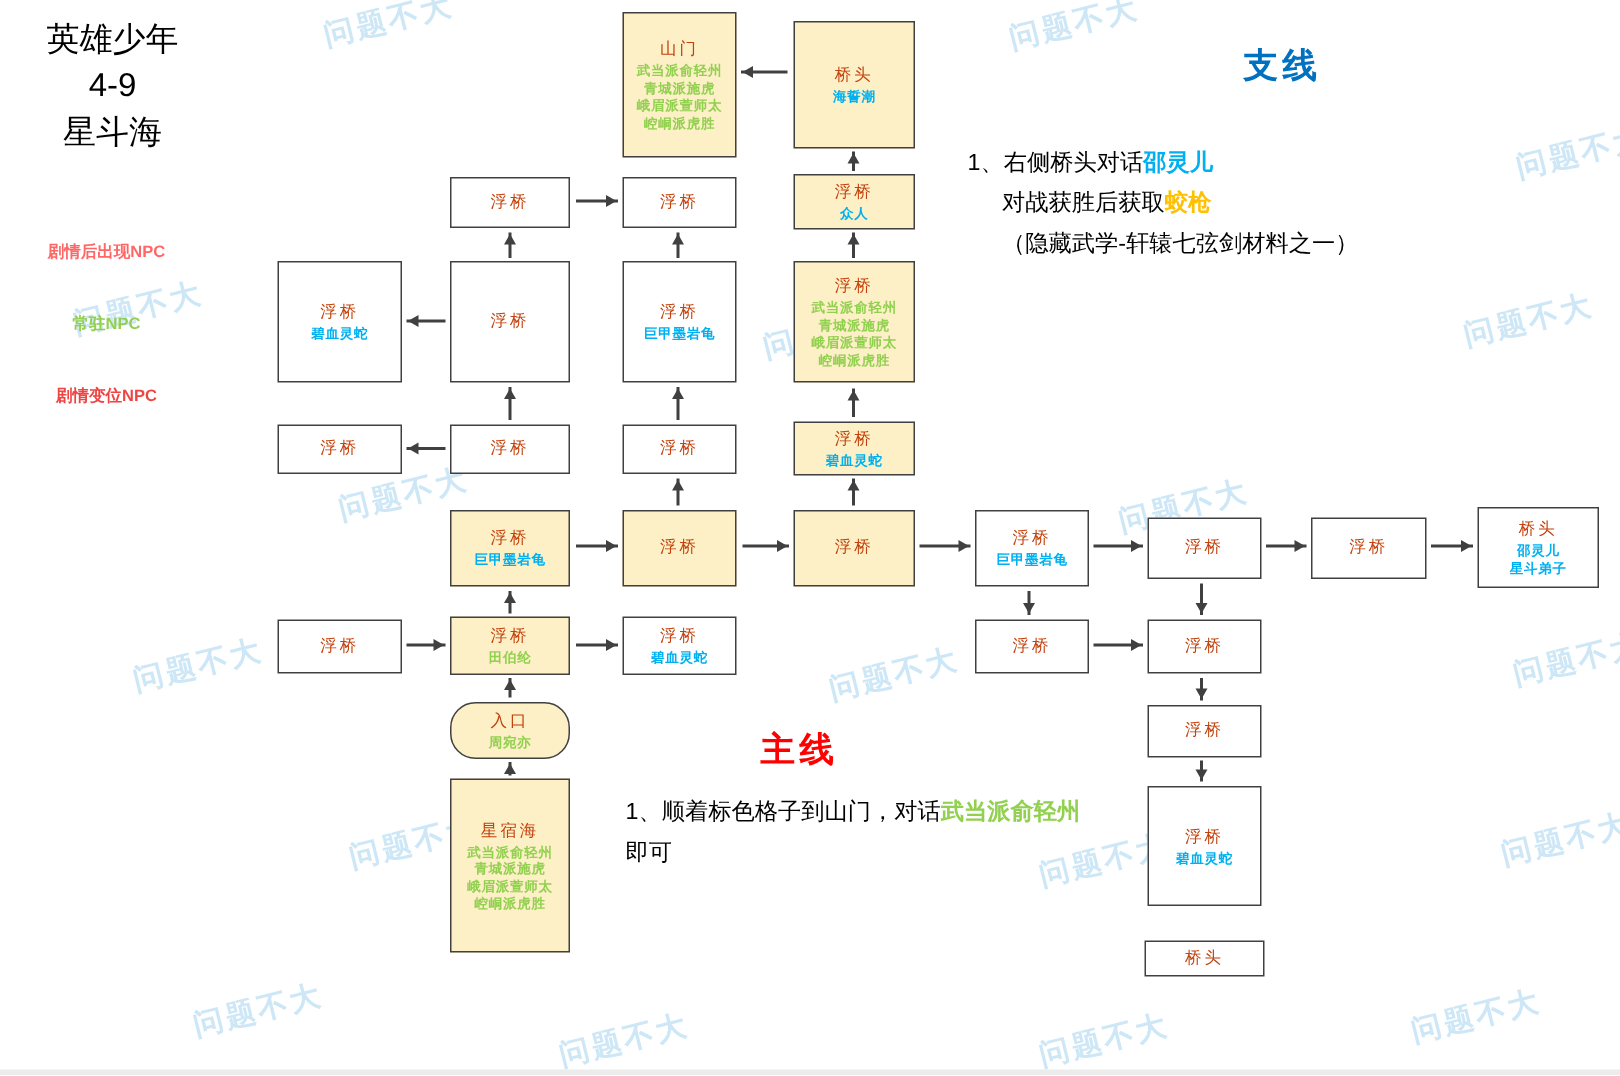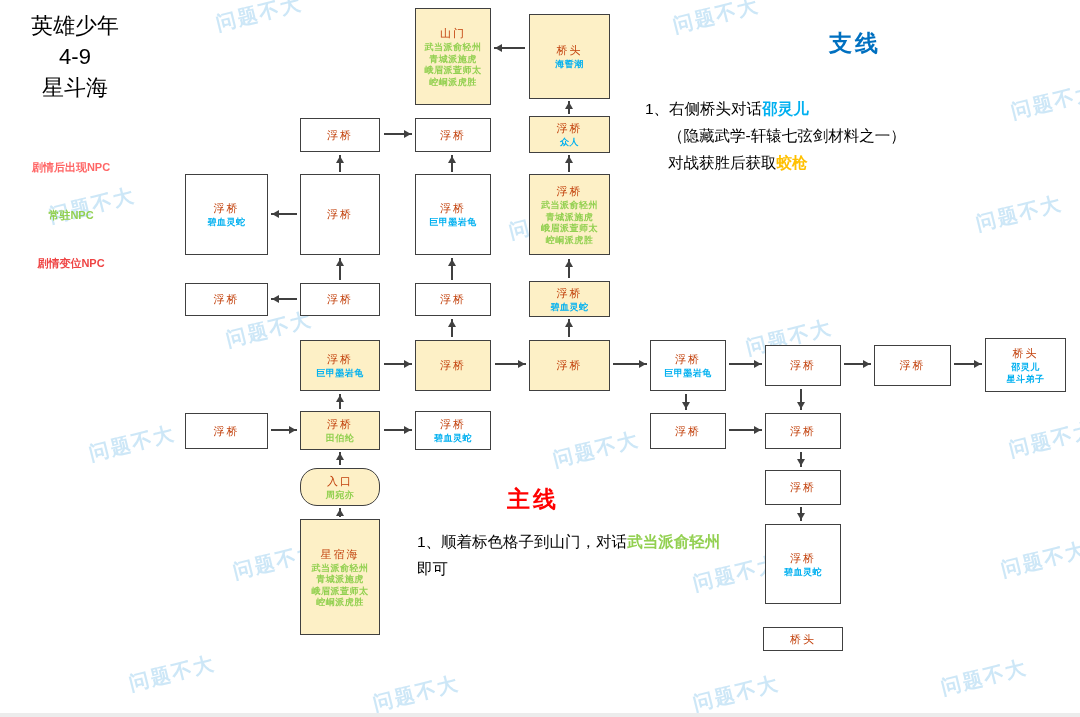--- a/index.html
+++ b/index.html
@@ -65,24 +65,24 @@
       <div class="legend-item" style="color: rgb(255, 102, 102);">剧情后出现NPC</div>
       <div class="legend-item" style="color: rgb(146, 208, 80);">常驻NPC</div>
       <div class="legend-item" style="color: #ef4444;">剧情变位NPC</div>
     </div>
 
   <div class="branch-heading">支线</div>
   <div class="branch-text">
     <div>
       <span>1、右侧桥头对话</span><span class="t-cyan">邵灵儿</span>
     </div>
-    <div class="indent">（隐藏武学-轩辕七弦剑材料之一）</div>
     <div class="indent">
       <span>对战获胜后获取</span><span class="t-yellow">蛟枪</span>
     </div>
+    <div class="indent">（隐藏武学-轩辕七弦剑材料之一）</div>
   </div>
 
   <div class="main-heading">主线</div>
   <div class="main-text">
     <div>
       <span>1、顺着标色格子到山门，对话</span><span class="t-green">武当派俞轻州</span>
     </div>
     <div>即可</div>
   </div>
 

